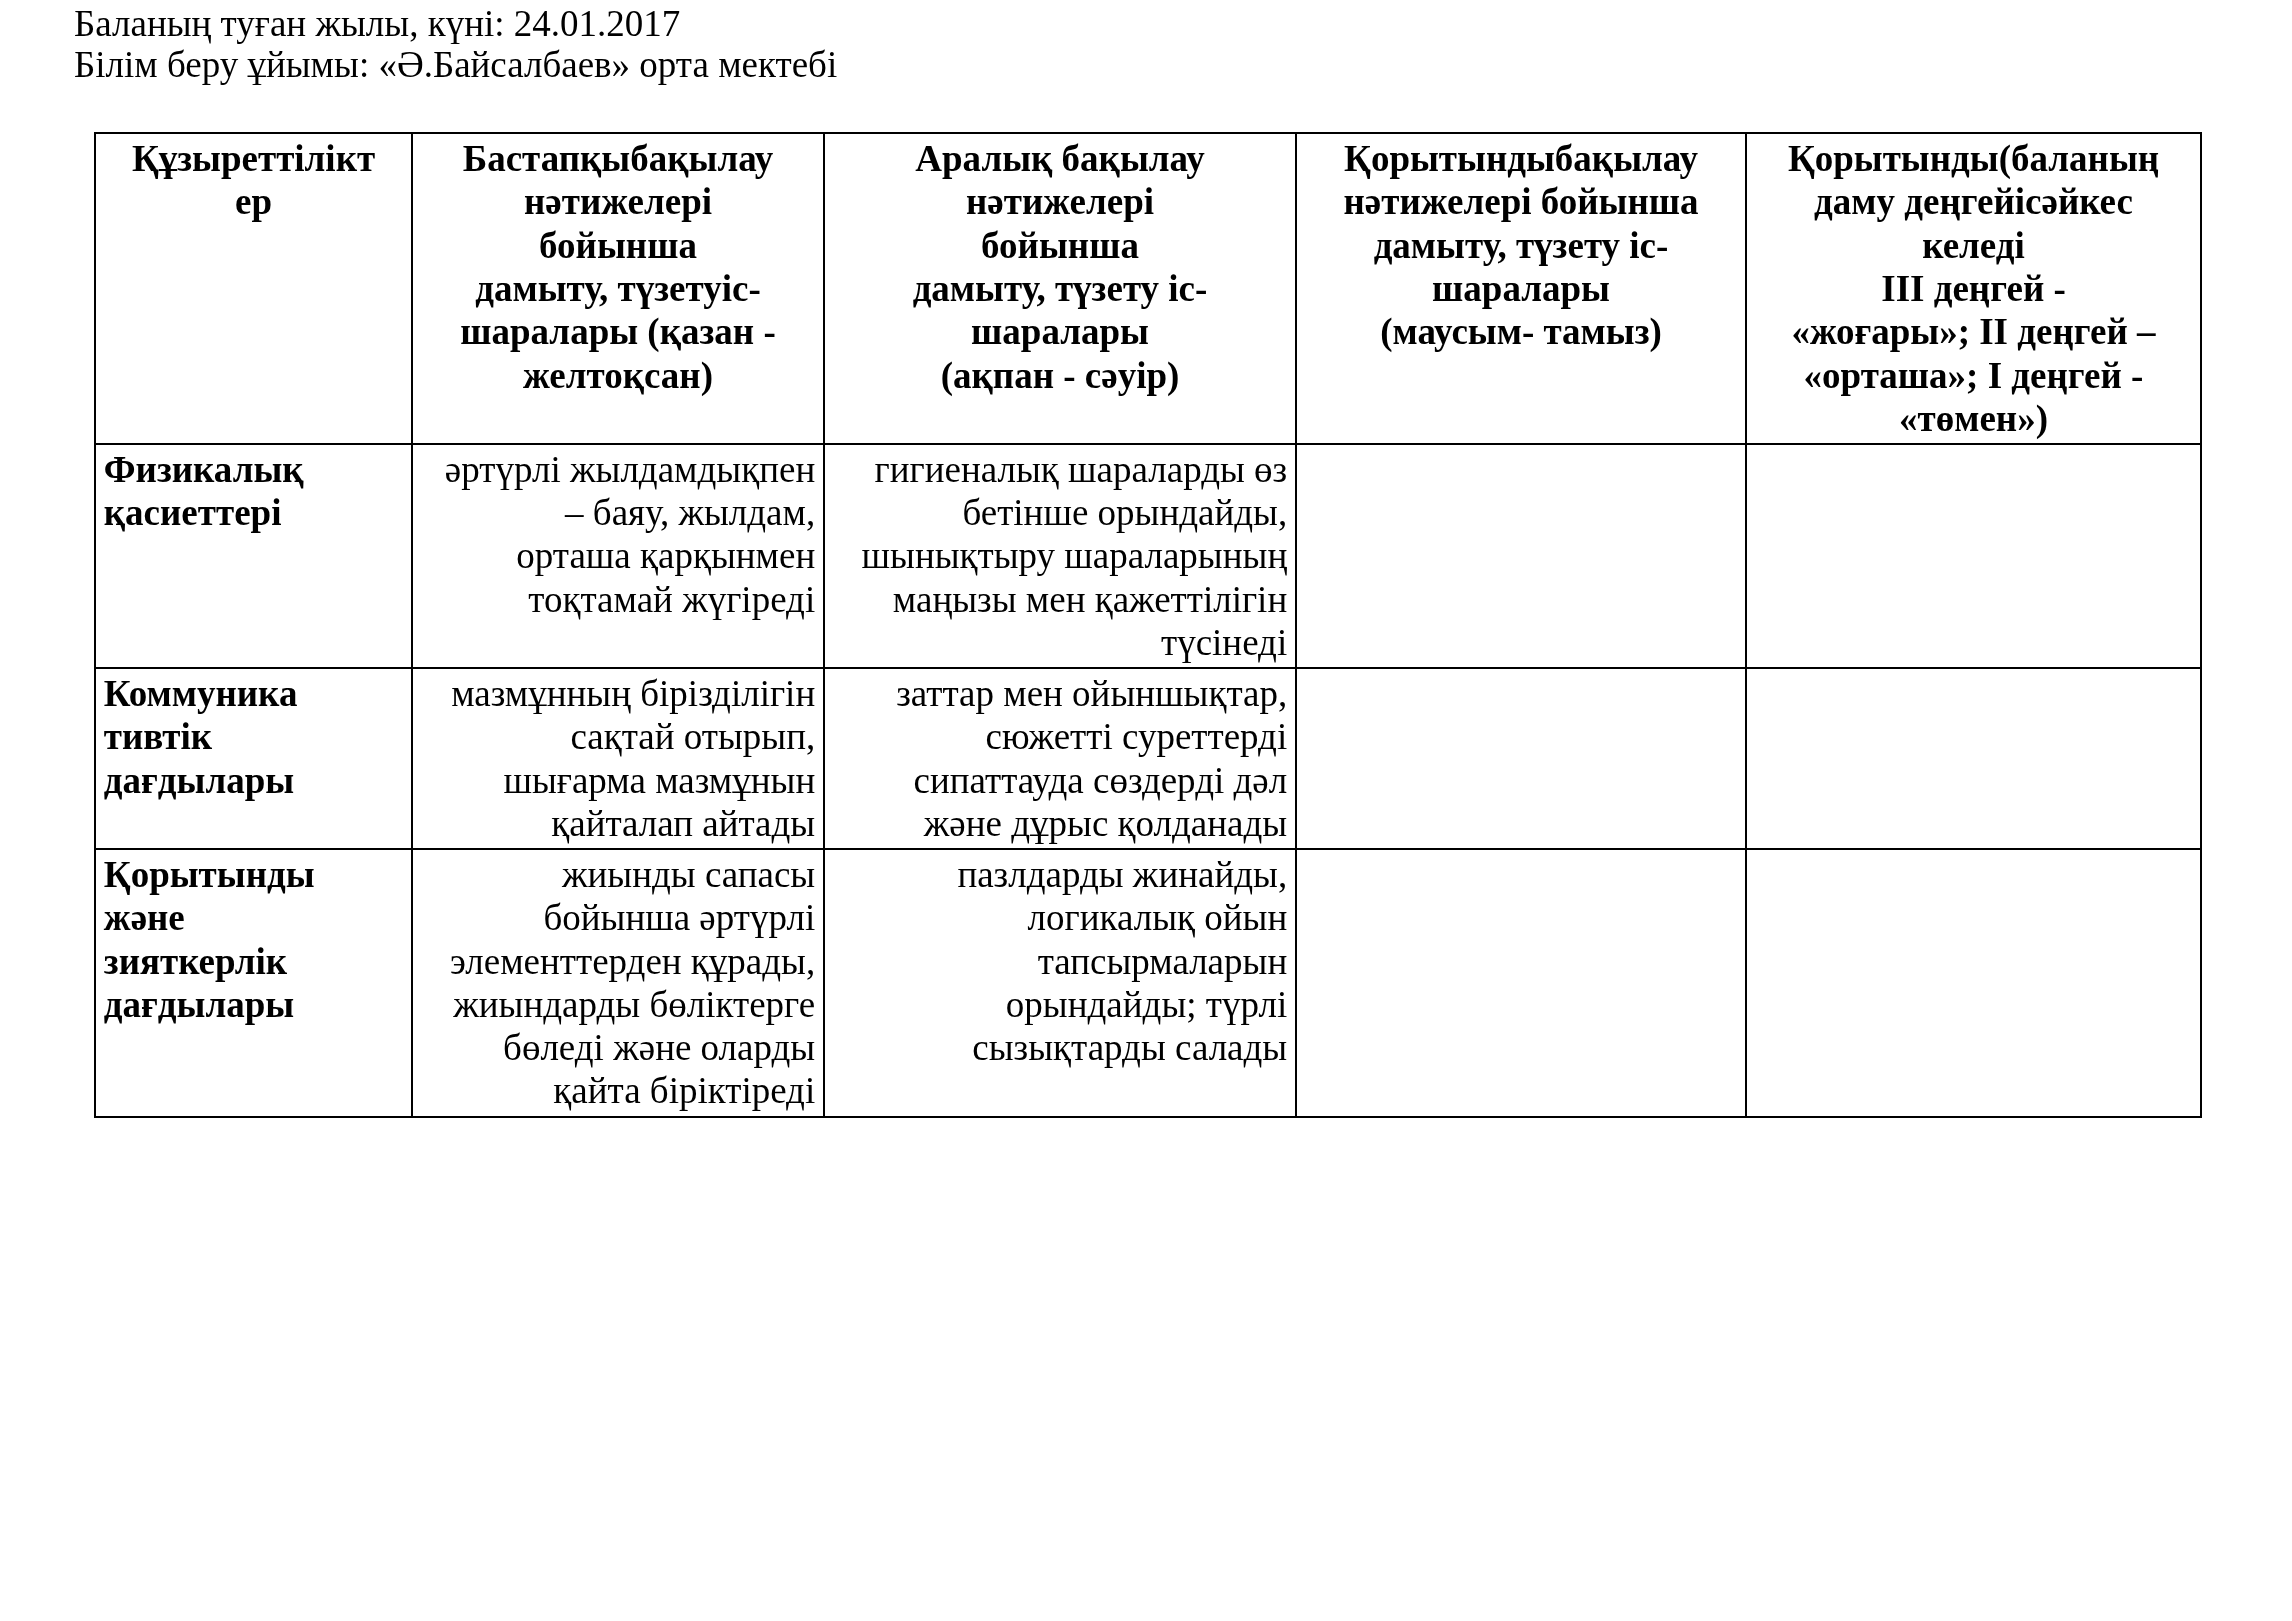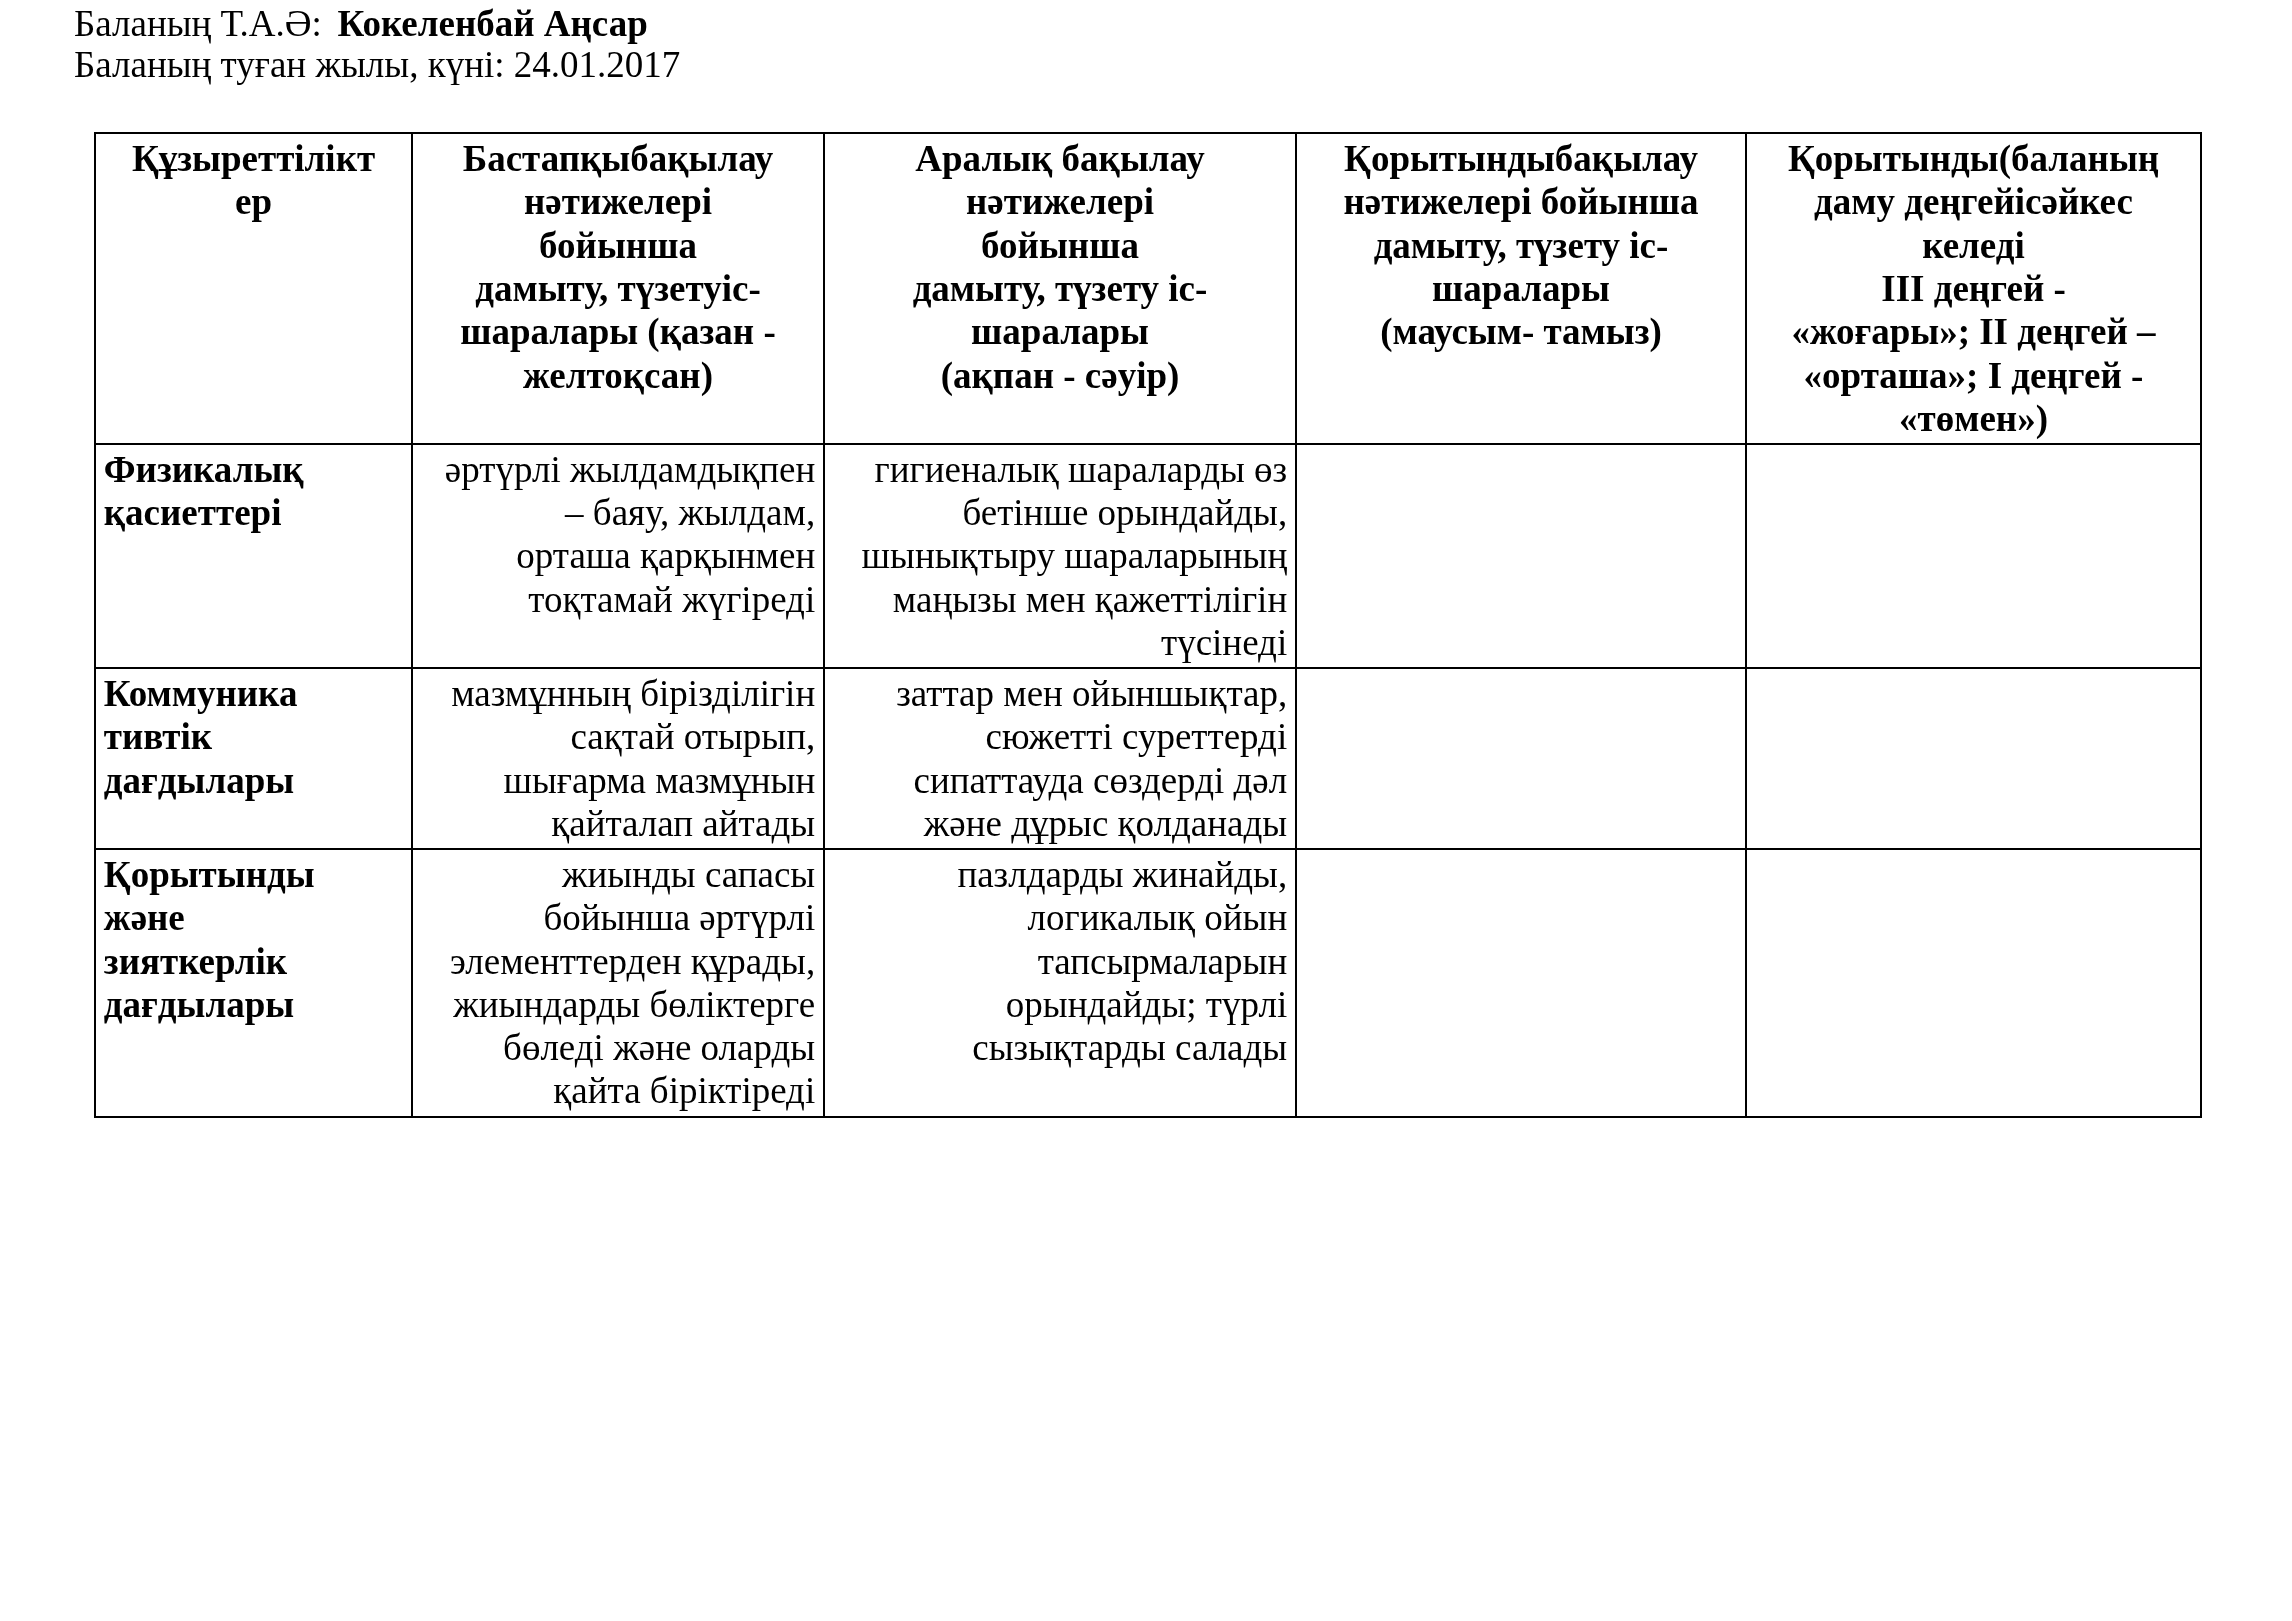--- a/index.html
+++ b/index.html
@@ -66,22 +66,22 @@
     text-align: right;
   }
 </style>
 </head>
 <body>
 
 <main class="page">
 
 
   <div class="info">
-    <p class="info-line"><span>Баланың Т.А.Ә:</span><span class="name-value">Кокеленбай Аңсар</span></p>
     <p class="info-line">Баланың туған жылы, күні: 24.01.2017</p>
+    <p class="info-line">Білім беру ұйымы: «Ә.Байсалбаев» орта мектебі</p>
   </div>
 
   <table class="dev-table">
     <colgroup>
       <col style="width:317px">
       <col style="width:412px">
       <col style="width:472px">
       <col style="width:450px">
       <col style="width:455px">
     </colgroup>

